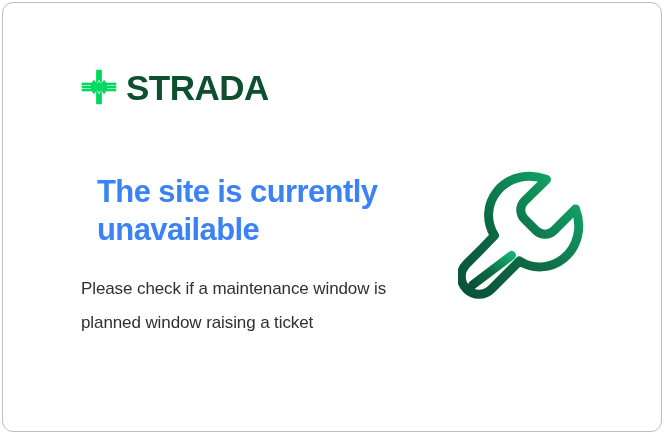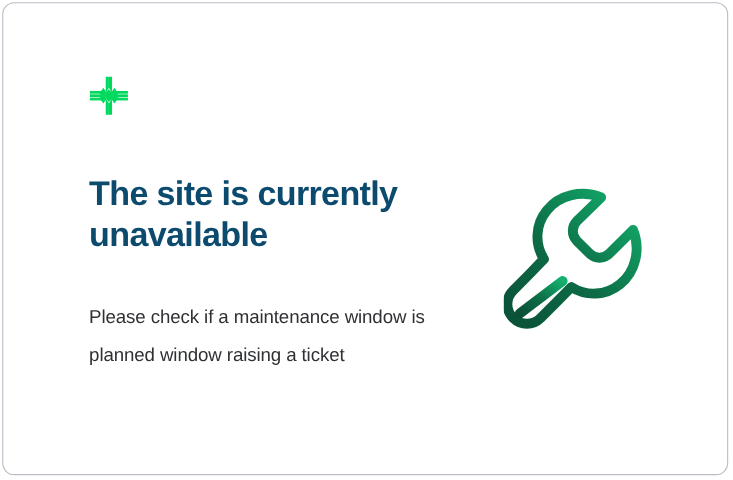--- a/index.html
+++ b/index.html
@@ -54,32 +54,32 @@
     font-size: 35px;
     font-weight: bold;
     letter-spacing: -0.5px;
     line-height: 1;
     color: #0d4f2e;
     white-space: nowrap;
   }
 
   
   .headline {
-    margin: 0;
+    margin: 16px;
     padding: 0;
     position: absolute;
     left: 0;
     top: 92px;
     width: 330px;
     font-family: "Liberation Sans", sans-serif;
     font-size: 31px;
     font-weight: bold;
     line-height: 1.24;
     letter-spacing: -0.6px;
-    color: #0c4a6e;
+    color: #3b82f6;
   }
 
   
   .body-copy {
     margin: 0;
     padding: 0;
     position: absolute;
     left: 0;
     top: 207px;
     width: 310px;
@@ -129,20 +129,21 @@
 
             <polygon points="36,30 44,42 34,54 26,44"></polygon>
             <polygon points="64,30 74,44 66,54 56,42"></polygon>
             <polygon points="34,46 44,58 36,70 26,56"></polygon>
             <polygon points="66,46 74,56 64,70 56,58"></polygon>
 
             <polygon points="50,34 64,50 50,66 36,50"></polygon>
           </g>
         </svg>
       </span>
+      <span class="logo-word">STRADA</span>
     </div>
 
     <h1 class="headline">The site is currently unavailable</h1>
 
     <p class="body-copy">Please check if a maintenance window is planned window raising a ticket</p>
 
   </div>
 
   <div class="wrench">
     <svg viewBox="0 0 160 155" xmlns="http://www.w3.org/2000/svg" aria-hidden="true">

